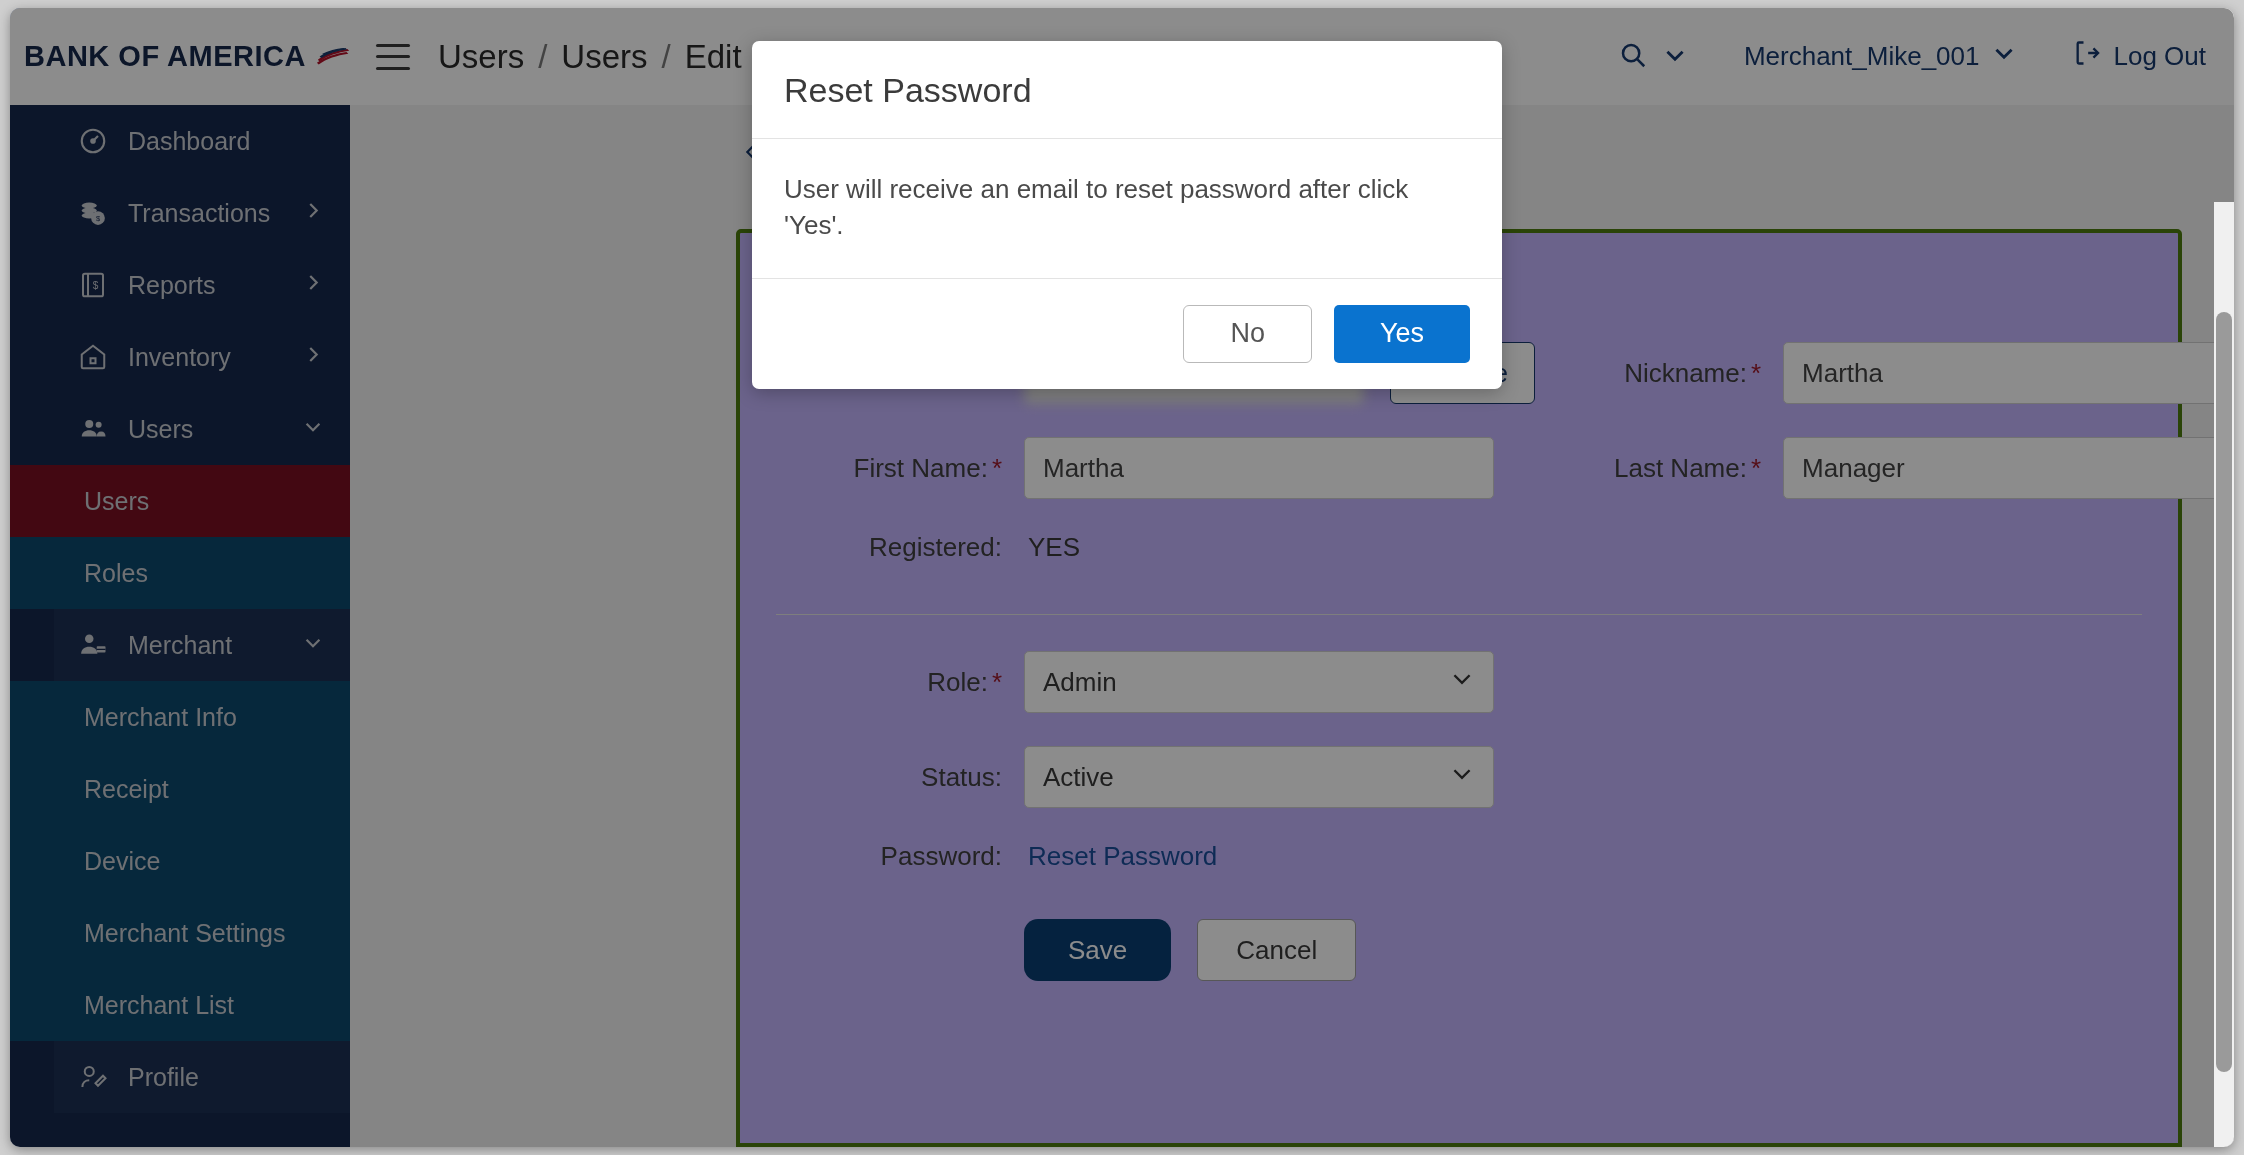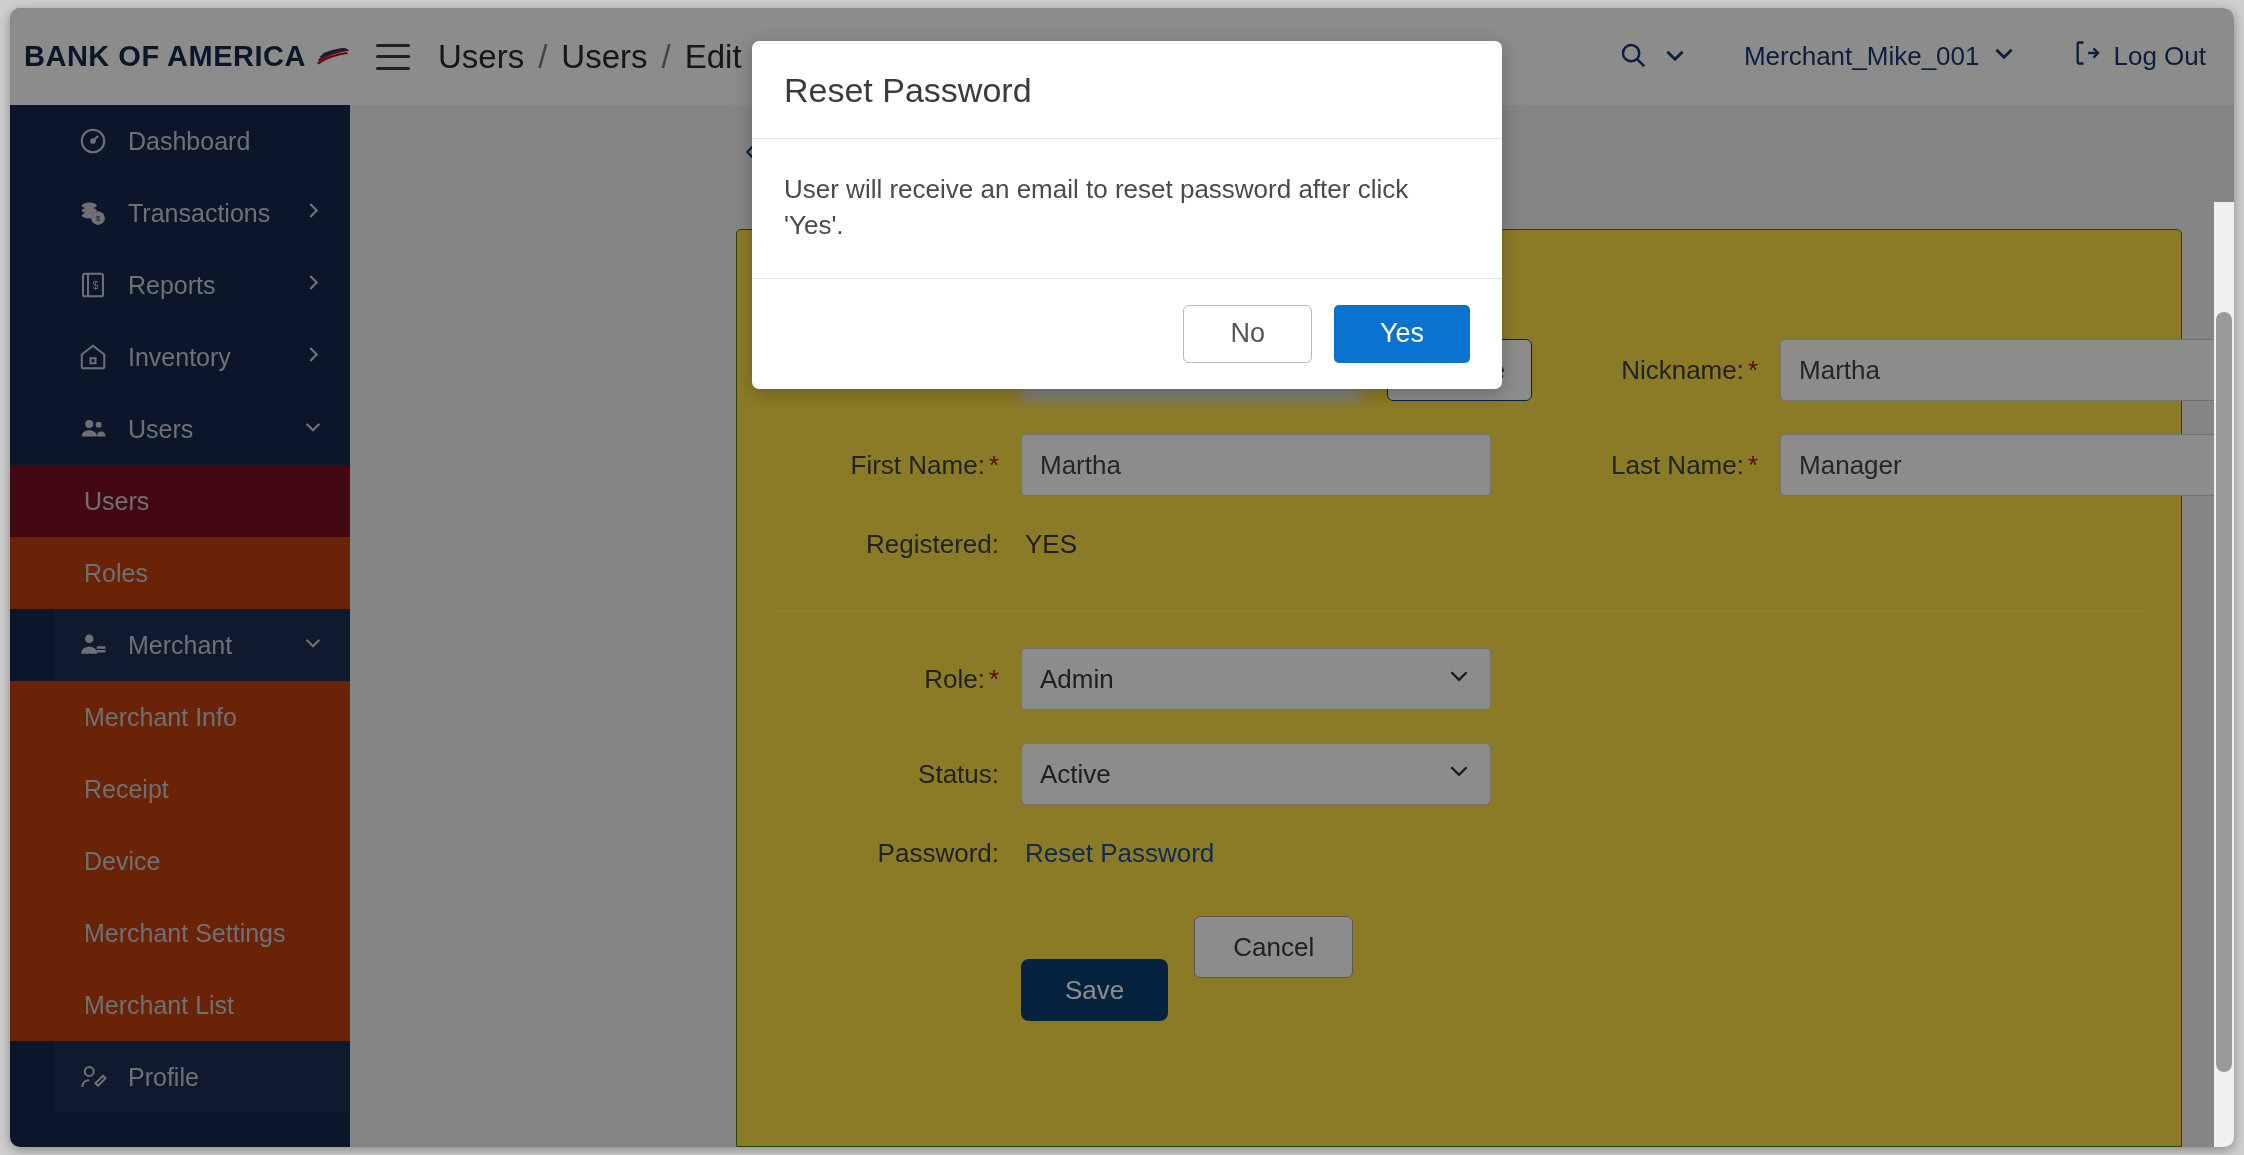--- a/index.html
+++ b/index.html
@@ -86,21 +86,21 @@
     color: #c9ccd2;
   }
   .nav-item.group-open { background: #1d3154; }
   .nav-sub {
     display: flex;
     align-items: center;
     height: 72px;
     padding-left: 74px;
     color: #c9ccd2;
     font-size: 25px;
-    background: #c2410c;
+    background: #0c4a6e;
     cursor: pointer;
   }
   .nav-sub.active { background: #7b1021; }
 
   
   #main {
     flex: 1 1 auto;
     background: #f2f2f2;
     display: flex;
     flex-direction: column;
@@ -157,22 +157,22 @@
     color: #17396e;
     font-size: 26px;
     margin: 34px 0 0 390px;
     cursor: pointer;
   }
   .card {
     position: absolute;
     left: 386px; right: 52px;
     top: 124px;
     bottom: 0;
-    background: #fde047;
-    border: 1px solid #4d7c0f;
+    background: #c4b5fd;
+    border: 4px solid #4d7c0f;
     border-radius: 5px 5px 0 0;
     padding: 34px 36px 0 36px;
   }
   .card h2 {
     font-size: 32px;
     font-weight: 400;
     color: #2b2b2b;
     margin: 0 0 38px 22px;
   }
   .grid2 {
@@ -231,27 +231,26 @@
     cursor: pointer;
   }
   .fselect .chev { position: absolute; right: 18px; top: 50%; transform: translateY(-50%); color: #333; }
   .flink { color: #1a4f9c; font-size: 26px; cursor: pointer; padding-left: 4px; }
   .divider { height: 1px; background: #e6e6e6; margin: 18px 0 36px 0; }
   .actions { display: flex; gap: 26px; margin-left: 248px; padding-top: 14px; }
   .btn-primary {
     background: #0a3f73;
     color: #fff;
     border: none;
-    border-radius: 8px;
+    border-radius: 14px;
     height: 62px;
     padding: 0 44px;
     font-size: 26px;
     cursor: pointer;
     font-family: inherit;
-    margin-top: 43px;
   }
   .btn-outline {
     background: #fff;
     color: #3a3a3a;
     border: 1px solid #9e9e9e;
     border-radius: 6px;
     height: 62px;
     padding: 8px 38px;
     font-size: 26px;
     cursor: pointer;

